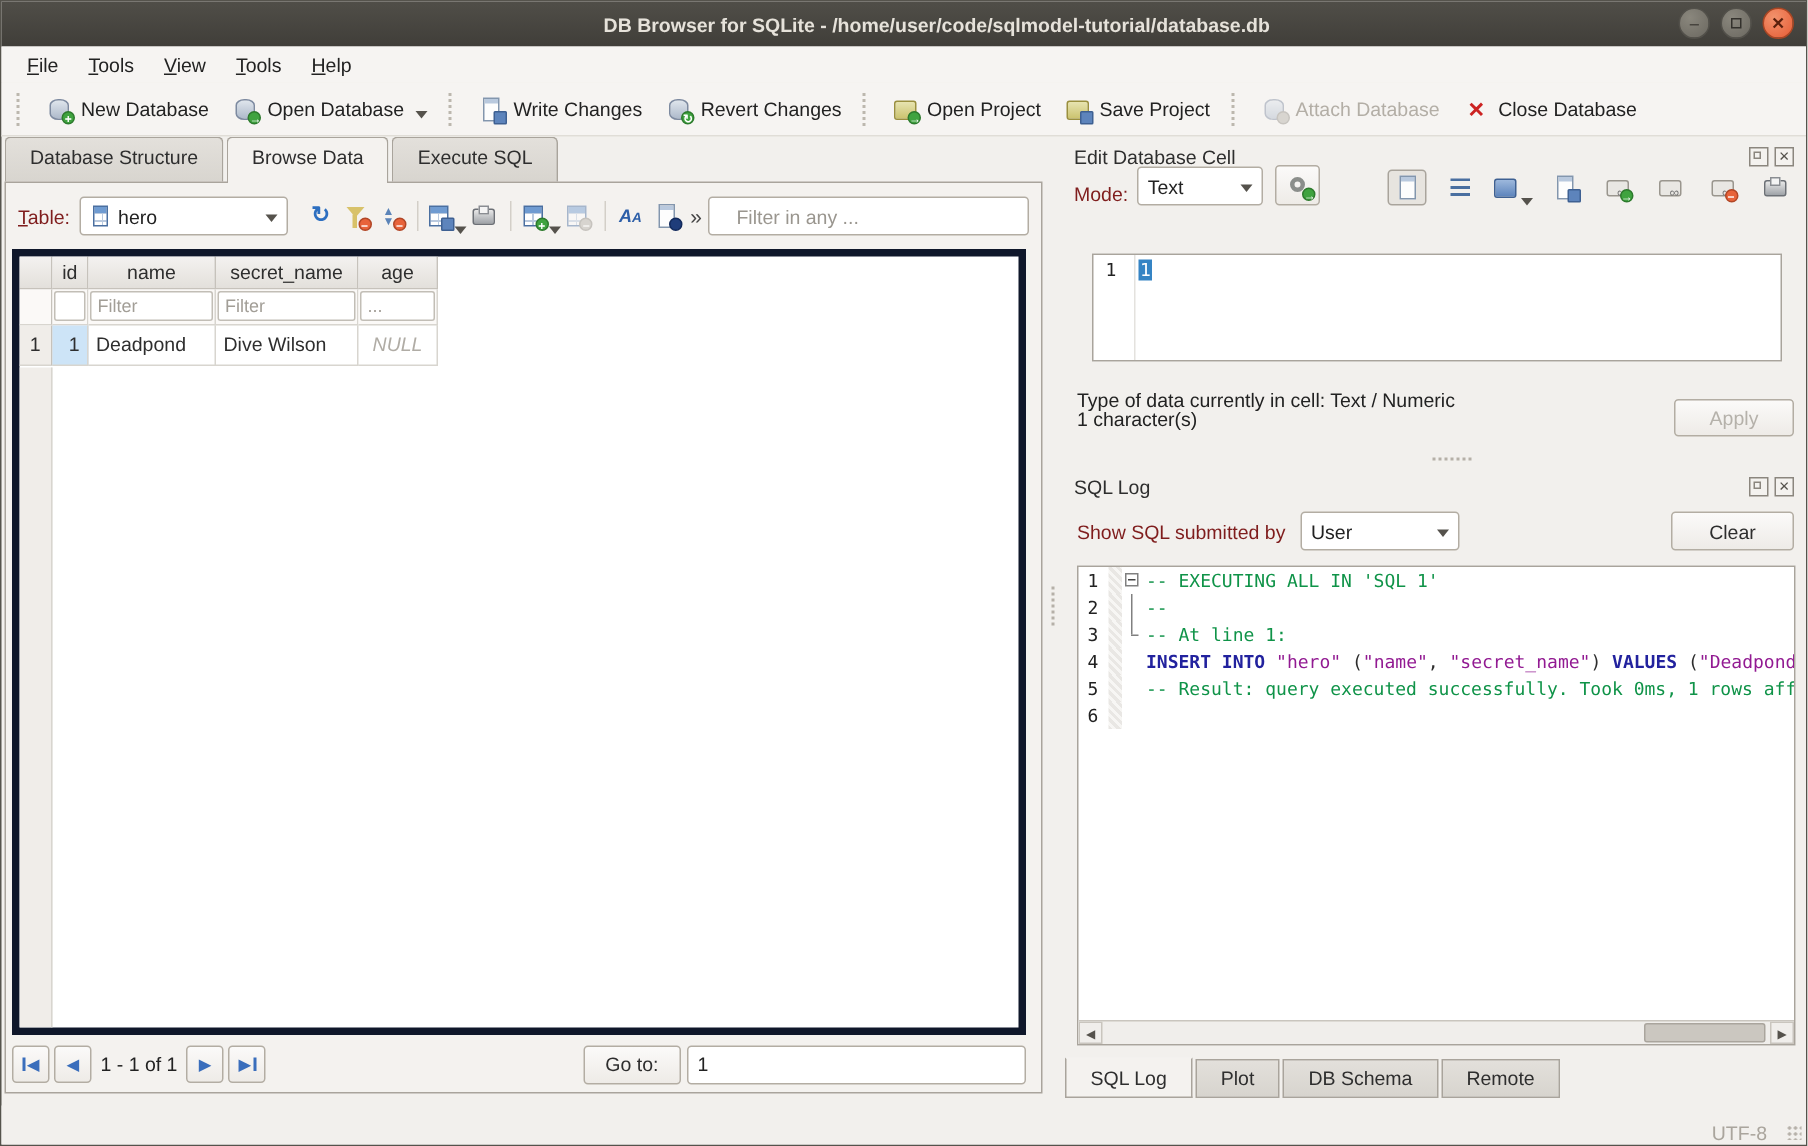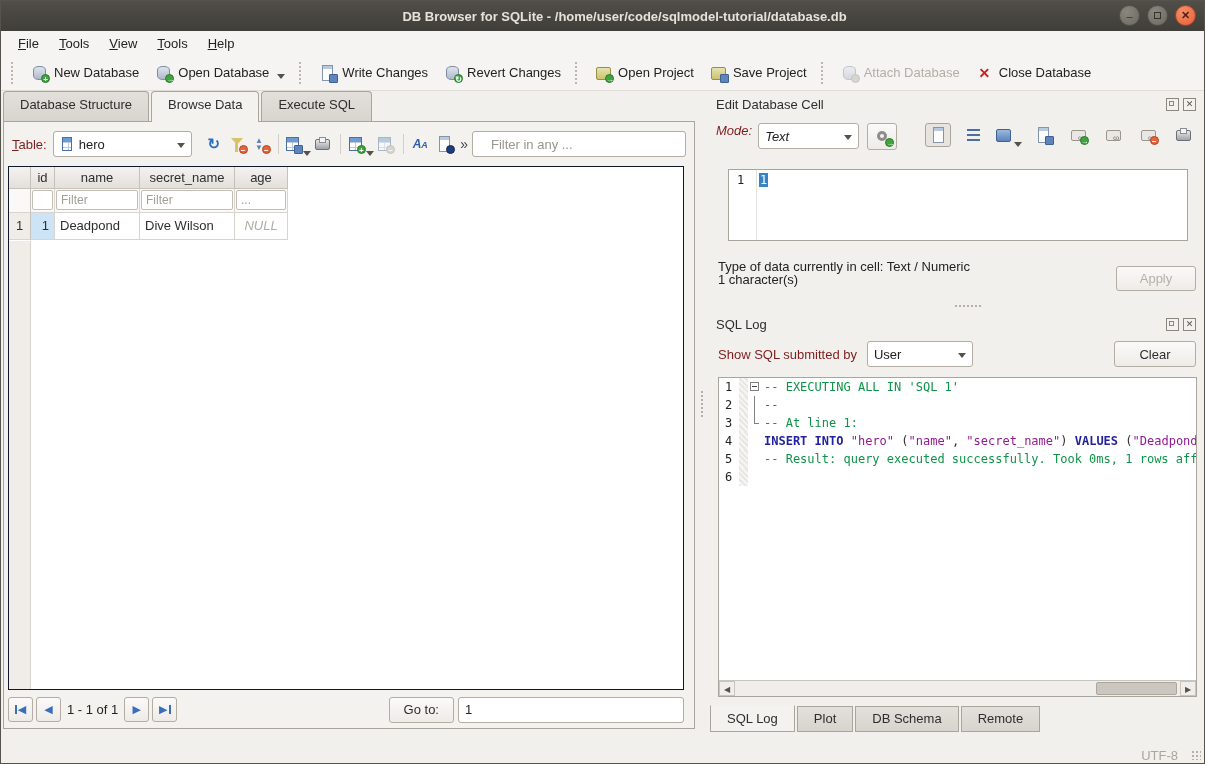--- a/index.html
+++ b/index.html
@@ -86,21 +86,21 @@
     border-left:4px solid transparent; border-right:4px solid transparent; border-top:5px solid #55524c; }
   .mini-sep { width:1px; height:20px; background:#d3cfc8; margin:0 6px; }
   .icbtn { position:relative; width:26px; height:24px; display:flex; align-items:center; justify-content:center; border-radius:3px; }
   .icbtn.pressed { border:1px solid #a9a49c; background:#e7e4df; }
   .chev { color:#444; font-size:14px; margin:0 4px; }
   .filter-any { flex:1; height:26px; border:1px solid #b3ada3; border-radius:3px; background:#fff;
     font-family:"Liberation Sans", sans-serif; font-size:13px; padding:0 18px; color:#222; }
   .filter-any::placeholder { color:#9a968f; }
 
   
-  .grid { position:absolute; top:44px; left:4px; right:10px; bottom:38px; background:#fff; border:1px solid #0f172a; overflow:hidden; }
+  .grid { position:absolute; top:44px; left:4px; right:10px; bottom:38px; background:#fff; border:5px solid #0f172a; overflow:hidden; }
   .grow { display:flex; }
   .gcell { border-right:1px solid #d8d5cf; border-bottom:1px solid #d8d5cf; overflow:hidden; white-space:nowrap; }
   .ghead .gcell { background:linear-gradient(#f4f2f0,#e3e0db); border-right:1px solid #c6c2bb; border-bottom:1px solid #c6c2bb;
     text-align:center; height:22px; line-height:21px; font-size:13px; }
   .rowhdr { width:22px; flex:none; background:#f0ede9; border-right:1px solid #c6c2bb; text-align:center; }
   .c-id { width:24px; flex:none; } .c-name { width:85px; flex:none; } .c-secret { width:95px; flex:none; } .c-age { width:53px; flex:none; }
   .gfilter .gcell { height:24px; padding:1px; border-bottom:1px solid #d8d5cf; background:#fbf9f7; }
   .gfilter input { width:100%; height:20px; border:1px solid #c2beb6; border-radius:2px; font-size:12px; padding:0 4px;
     font-family:"Liberation Sans", sans-serif; color:#222; background:#fff; }
   .gfilter input::placeholder { color:#a29e97; }
@@ -132,21 +132,21 @@
 
   
   .right-panel { position:absolute; left:705px; top:0; right:0; height:100%; }
   .dock-title { display:flex; align-items:center; height:22px; padding:0 8px 0 10px; color:#2e2e2e; font-size:13px; }
   .dock-title .spacer { flex:1; }
   .dkbtn { width:13px; height:13px; border:1px solid #8b867e; background:#f4f2ef; margin-left:4px; position:relative;
     font-size:9px; line-height:11px; text-align:center; color:#55524c; }
   .dkbtn.float::after { content:""; position:absolute; left:2px; top:2px; right:4px; bottom:4px; border:1px solid #8b867e; }
 
   .dock1 { position:absolute; top:2px; left:0; right:0; height:218px; }
-  .mode-row { position:absolute; top:30px; left:10px; right:8px; height:28px; display:flex; align-items:flex-start;font-style:italic; }
+  .mode-row { position:absolute; top:16px; left:10px; right:8px; height:28px; display:flex; align-items:flex-end; }
   .gearbtn { width:30px; height:27px; border:1px solid #b3ada3; border-radius:3px; background:linear-gradient(#fbfaf9,#eeebe7);
     margin-left:8px; position:relative; }
   .cell-icons { display:flex; align-items:center; gap:9px; margin-left:auto; }
   .editor { position:absolute; top:76px; left:22px; right:16px; height:72px; background:#fff; border:1px solid #a9a49c;
     font-family:"DejaVu Sans Mono", monospace; font-size:12px; display:flex; }
   .editor .gutter { width:28px; padding:3px 6px 0 8px; color:#222; border-right:1px solid #e4e2de; }
   .editor .etext { padding:3px 0 0 2px; }
   .sel { background:#3584c4; color:#fff; padding:0 1px; }
   .info1 { position:absolute; top:166px; left:12px; color:#222; }
   .info2 { position:absolute; top:179px; left:12px; color:#222; }
@@ -405,21 +405,21 @@
 
       <div class="dock1">
         <div class="dock-title">
           <span>Edit Database Cell</span>
           <span class="spacer"></span>
           <span class="dkbtn float"></span>
           <span class="dkbtn">✕</span>
         </div>
         <div class="mode-row">
           <span class="lbl">Mode:</span>
-          <div class="combo" style="width:101px;">
+          <div class="combo" style="width:84px;">
             <span>Text</span>
             <span class="caret"></span>
           </div>
           <div class="gearbtn">
               <span class="ic" style="position:absolute;left:7px;top:5px;">
                 <span class="i-gear"></span>
                 <span class="badge b-arrow">→</span>
               </span>
             </div>
           <div class="cell-icons">

